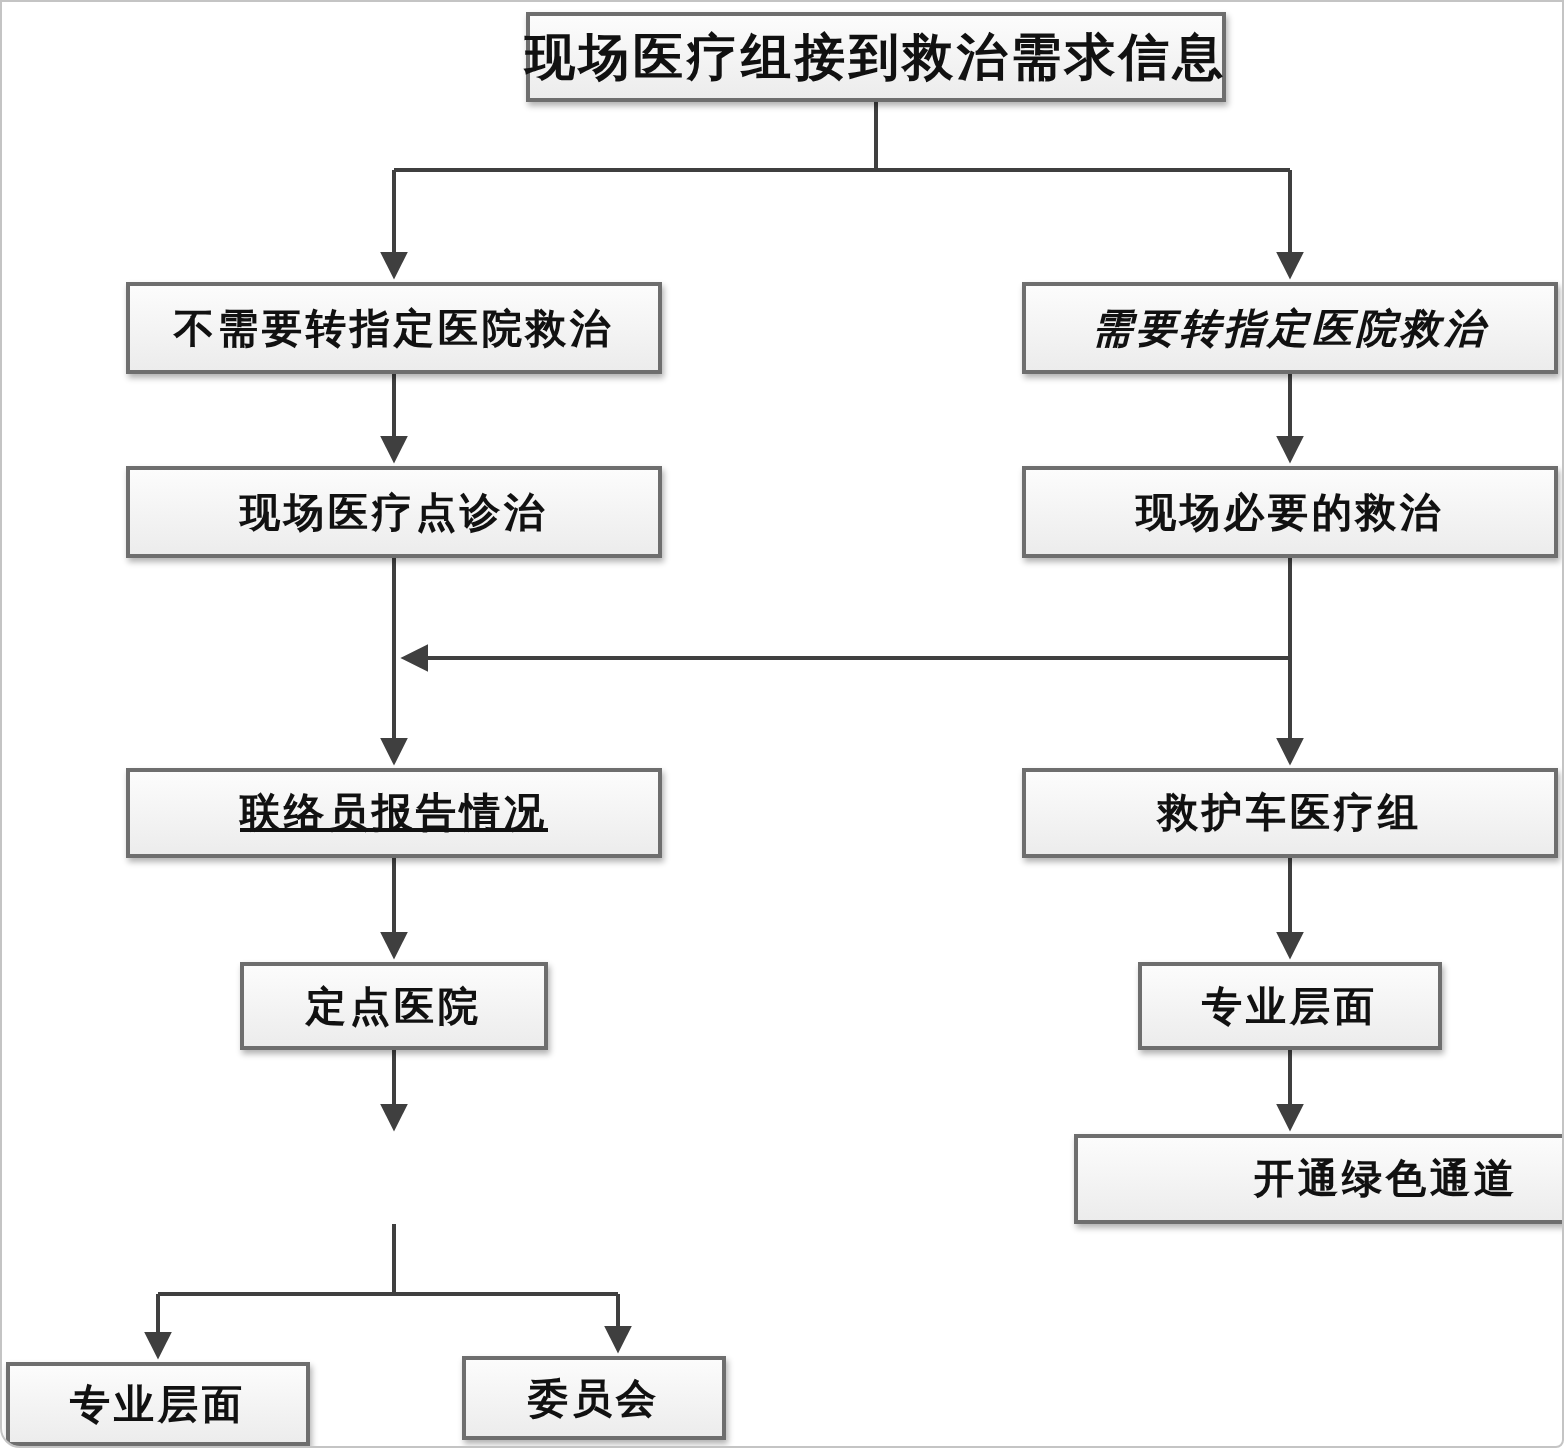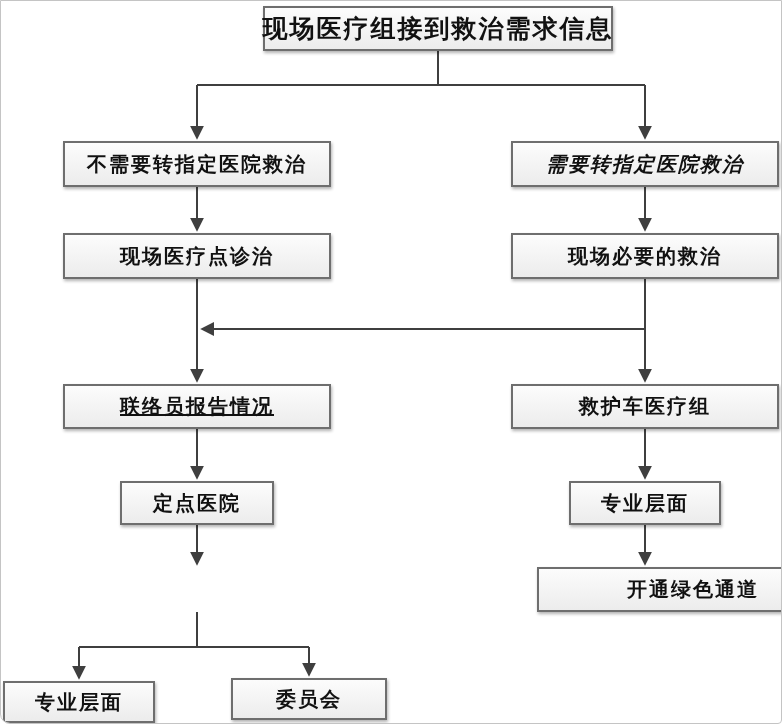--- a/index.html
+++ b/index.html
@@ -44,21 +44,21 @@
   .n-need-transfer      {left:510px;top:140px;width:268px;height:46px;font-style:italic;}
   .n-onsite-treatment   {left:62px; top:232px;width:268px;height:46px;}
   .n-necessary-rescue   {left:510px;top:232px;width:268px;height:46px;}
   .n-liaison-report     {left:62px; top:383px;width:268px;height:45px;text-decoration:underline;}
   .n-ambulance-team     {left:510px;top:383px;width:268px;height:45px;}
   .n-medical-director   {left:119px;top:480px;width:154px;height:44px;}
   .n-designated-hospital{left:568px;top:480px;width:152px;height:44px;}
   .n-insurance-chief    {left:62px; top:566px;width:268px;height:45px;}
   .n-green-channel      {left:510px;top:566px;width:312px;height:45px;margin-left:26px;}
   .n-professional-level {left:2px;  top:680px;width:152px;height:42px;}
-  .n-committee          {left:230px;top:677px;width:156px;height:42px;}
+  .n-committee          {left:230px;top:677px;width:132px;height:42px;}
 </style>
 </head>
 <body>
 
 <div id="canvas">
 
   <svg id="wires" viewBox="0 0 782 724" xmlns="http://www.w3.org/2000/svg">
     <defs>
       <marker id="arrowhead" viewBox="0 0 10 10" refX="8" refY="5" markerWidth="7" markerHeight="7" orient="auto-start-reverse">
         <path d="M0,0 L10,5 L0,10 z"></path>

